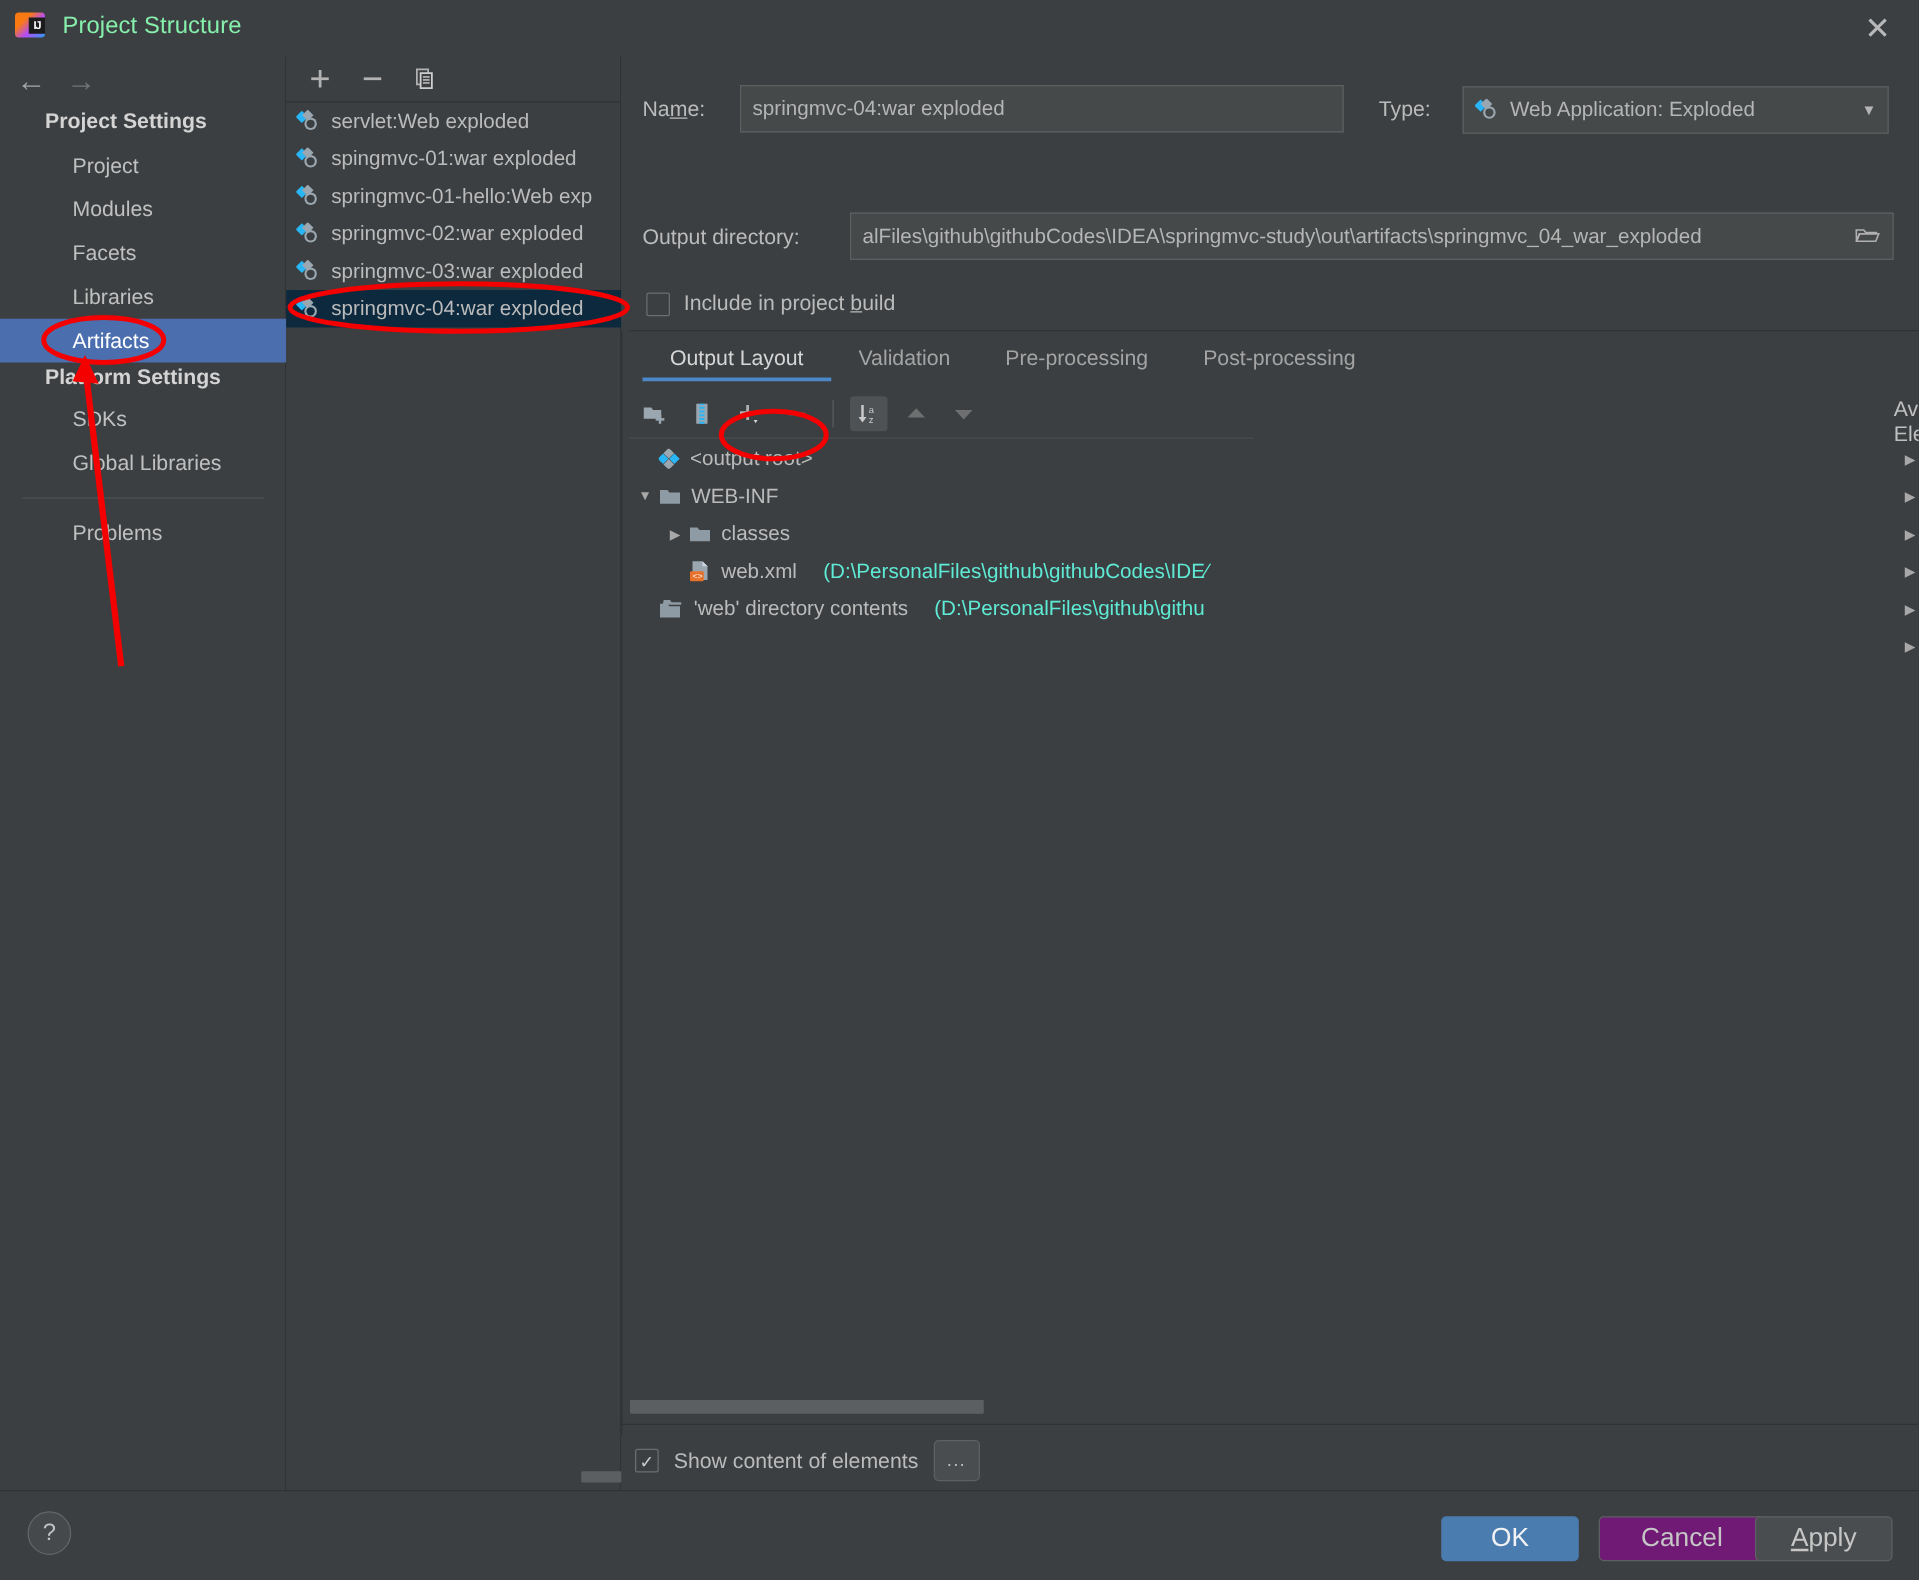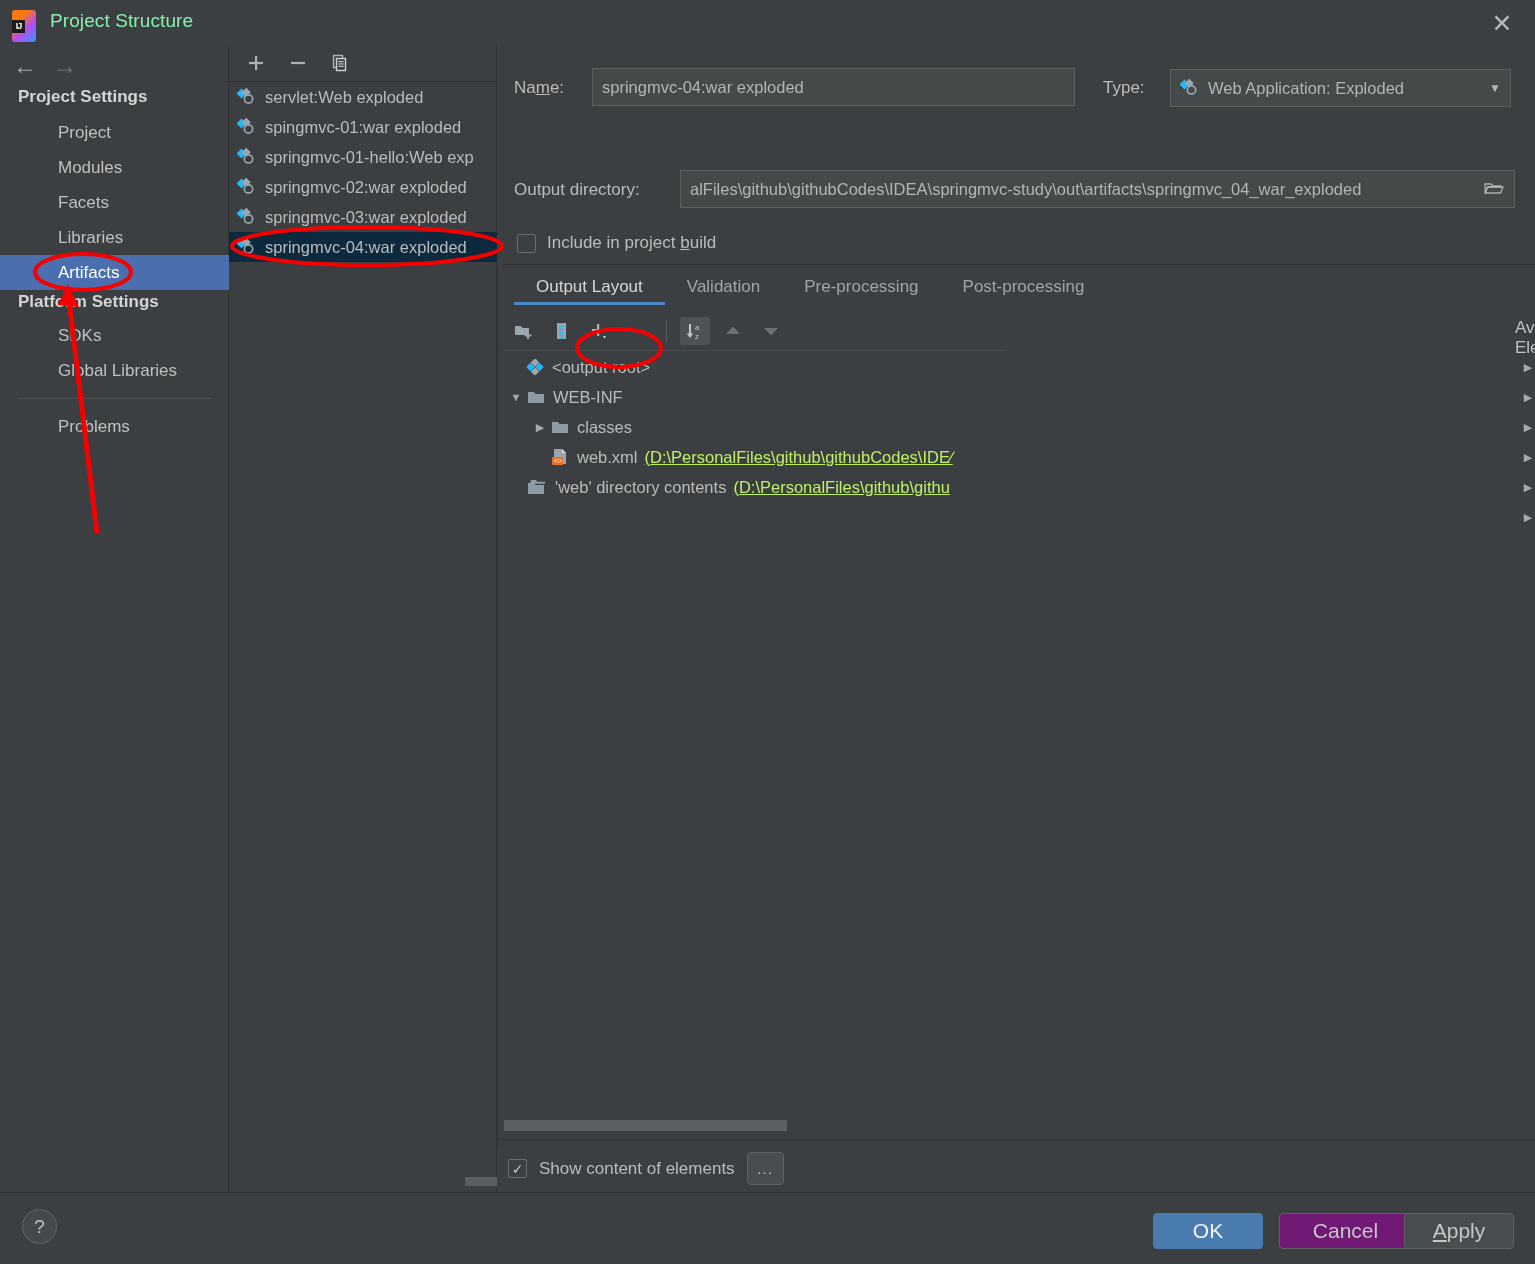--- a/index.html
+++ b/index.html
@@ -17,23 +17,23 @@
   }
 
   
   .titlebar {
     position: absolute; left: 0; top: 0; width: 1535px; height: 45px;
     background: #3c3f41;
     display: flex; align-items: center;
   }
   .ij-logo {
     position: absolute; left: 12px; top: 10px;
-    width: 24px; height: 32px; border-radius: 3px;
+    width: 24px; height: 20px; border-radius: 3px;
     background: linear-gradient(135deg,#f97a12 0%,#f97a12 30%,#b64cf5 60%,#2d9bf5 100%);
-    display: flex; align-items: center; justify-content: flex-start;
+    display: flex; align-items: center; justify-content: flex-end;
   }
   .ij-logo .inner {
     width: 13px; height: 13px; background: #1c1c1c;
     display:flex; align-items:center; justify-content:center;
     color:#fff; font-size:9px; font-weight:bold; letter-spacing:-1px;
   }
   .title-text {
     position: absolute; left: 50px; top: 10px;
     font-size: 19px; color: #86efac; letter-spacing: .1px;
   }
@@ -54,21 +54,21 @@
   .nav-arrow {
     position: absolute; top: 7px; width: 30px; height: 28px;
     display: flex; align-items: center; justify-content: center;
     font-size: 24px; line-height: 1;
   }
   .nav-back { left: 10px; color: #a6a6a6; cursor: pointer; }
   .nav-fwd  { left: 50px; color: #747474; }
 
   .group-title {
     font-size: 17px; font-weight: bold; color: #d4d4d4;
-    padding-left: 18px;
+    padding-left: 36px;
   }
   .side-item {
     height: 35px; display: flex; align-items: center;
     padding-left: 58px; font-size: 17px; color: #c0c0c0;
     cursor: pointer;
   }
   .side-item.selected { background: #4b6eaf; color: #ffffff; }
   .side-sep { margin: 10px 18px 10px 18px; height: 1px; background: #4e5254; }
 
   
@@ -173,21 +173,21 @@
   .tree-toolbar-rule {
     position:absolute; left: 6px; top: 305px; width: 500px; height: 1px; background:#4a4d4f;
   }
 
   
   .out-tree { position: absolute; left: 4px; top: 307px; width: 505px; }
   .tnode {
     height: 30px; display:flex; align-items:center; font-size: 16.5px;
     color:#bbbbbb; white-space: nowrap; cursor: pointer;
   }
-  .tnode .path { color: #bef264; margin-left: 7px; text-decoration: underline; }
+  .tnode .path { color: #5eead4; margin-left: 21px; }
   .twist {
     width: 22px; display:flex; align-items:center; justify-content:center;
     font-size: 11px; color:#a8a8a8;
   }
 
   .tree-hscroll {
     position:absolute; left: 504px; top: 1120px; width: 283px; height: 11px;
     background: #5c5f61; border-radius:1px;
   }
   .tree-sep-v {

